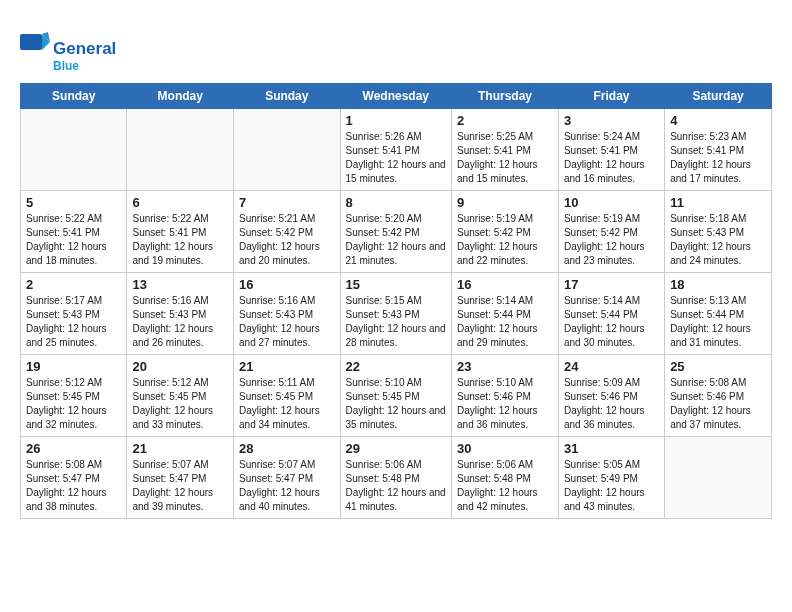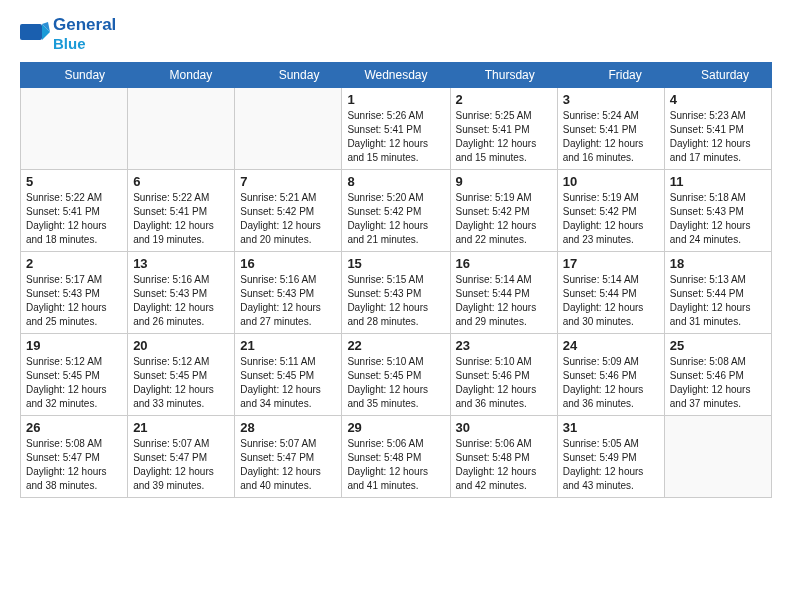--- a/index.html
+++ b/index.html
@@ -35,24 +35,24 @@
     }
     .calendar {
       width: 100%;
       border-collapse: collapse;
       border: 1px solid #bbb;
     }
     .calendar th {
       background: #2d6db5;
       color: #fff;
       font-size: 12px;
-      font-weight: normal;
+      font-weight: bold;
       padding: 5px 22px;
       border: 1px solid #2d6db5;
-      text-align: right;
+      text-align: center;
     }
     .calendar td {
       width: calc(100% / 7);
       vertical-align: top;
       border: 1px solid #ccc;
       padding: 4px 5px;
       font-size: 10px;
       color: #222;
       height: 82px;
       background: #fff;
@@ -73,22 +73,22 @@
     }
     .logo-wrapper {
       display: flex;
       flex-direction: column;
       align-items: flex-start;
     }
     .logo-top {
       display: flex;
       align-items: center;
     }
-    .logo-blue { color: #1a5faf; font-weight: bold; font-size: 17px; }
-    .logo-blue2 { color: #1a9ad7; font-weight: bold; font-size: 15px; }
+    .logo-blue { color: #1a5faf; font-weight: bold; font-size: 17px; margin-top: 24px; }
+    .logo-blue2 { color: #1a9ad7; font-weight: bold; font-size: 12px; }
   </style>
 </head>
 <body>
 
 <div class="page">
   <div class="header">
     <div class="logo-wrapper">
       <div class="logo-top">
         <svg width="30" height="28" viewBox="0 0 30 28">
           <rect x="0" y="4" width="22" height="16" rx="2" fill="#1a5faf"></rect>

